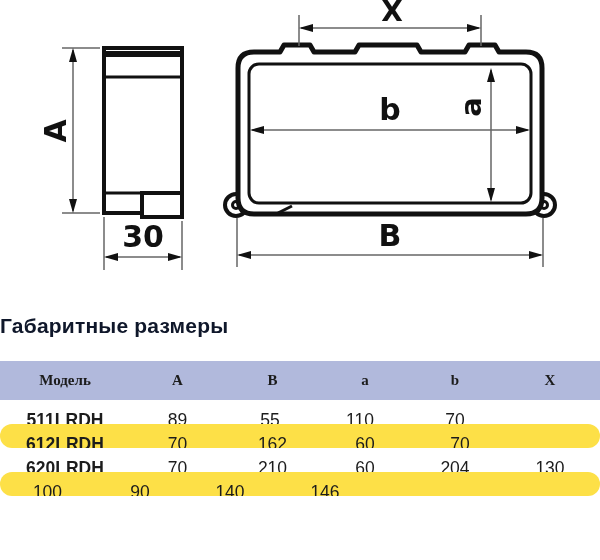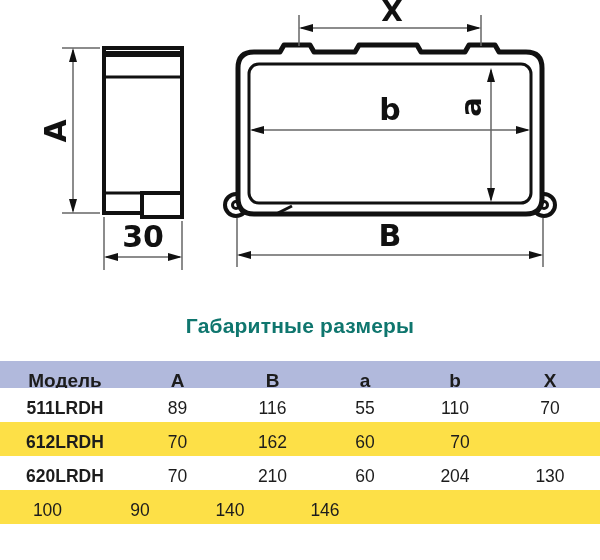--- a/index.html
+++ b/index.html
@@ -1,27 +1,27 @@
 <!DOCTYPE html>
 <html><head>
 <meta charset="utf-8">
 <style>
   html,body{margin:0;padding:0;background:#fff;}
   #page{position:relative;width:600px;height:560px;background:#ffffff;overflow:hidden;
         font-family:"Liberation Sans",sans-serif;color:#1c1c1c;}
   #diagram-svg{position:absolute;left:0;top:0;}
   .dim-label{font-family:"DejaVu Sans","Liberation Sans",sans-serif;font-weight:bold;fill:#111;}
-  #table-title{position:absolute;left:0;top:314px;width:600px;text-align:center;
-               font-size:21px;font-weight:700;color:#0f766e;letter-spacing:.2px;}
+  #table-title{position:absolute;left:0;top:314px;width:600px;text-align:left;
+               font-size:21px;font-weight:700;color:#0f172a;letter-spacing:.2px;}
   #dim-table{position:absolute;left:0;top:361px;width:600px;}
   .t-row{display:flex;width:600px;}
   .t-row div{text-align:center;overflow:hidden;}
   .c0{width:130px;} .c1{width:95px;} .c2{width:95px;} .c3{width:90px;} .c4{width:90px;} .c5{width:100px;}
-  .head-row{height:27px;line-height:39px;background:#b1b9dc;font-weight:700;font-size:19px;}
-  .body-row{height:34px;line-height:40px;font-size:17.5px;background:#ffffff;}
+  .head-row{height:39px;line-height:39px;background:#b1b9dc;font-weight:700;font-size:15px;font-family:Liberation Serif, serif;}
+  .body-row{height:24px;line-height:40px;font-size:17.5px;background:#ffffff;border-radius:18px;}
   .body-row.alt{background:#fde047;}
   .model{font-weight:700;}
   .num{font-weight:400;}
 </style>
 </head>
 <body>
 
 <div id="page">
 
   <svg id="diagram-svg" width="600" height="300" viewBox="0 0 600 300">
@@ -113,21 +113,20 @@
       <div class="c1">A</div>
       <div class="c2">B</div>
       <div class="c3">a</div>
       <div class="c4">b</div>
       <div class="c5">X</div>
     </div>
 
     <div class="t-row body-row">
       <div class="c0 model">511LRDH</div>
       <div class="c1 num">89</div>
-      <div class="c2 num">116</div>
       <div class="c3 num">55</div>
       <div class="c4 num">110</div>
       <div class="c5 num">70</div>
     </div>
 
     <div class="t-row body-row alt">
       <div class="c0 model">612LRDH</div>
       <div class="c1 num">70</div>
       <div class="c2 num">162</div>
       <div class="c3 num">60</div>

